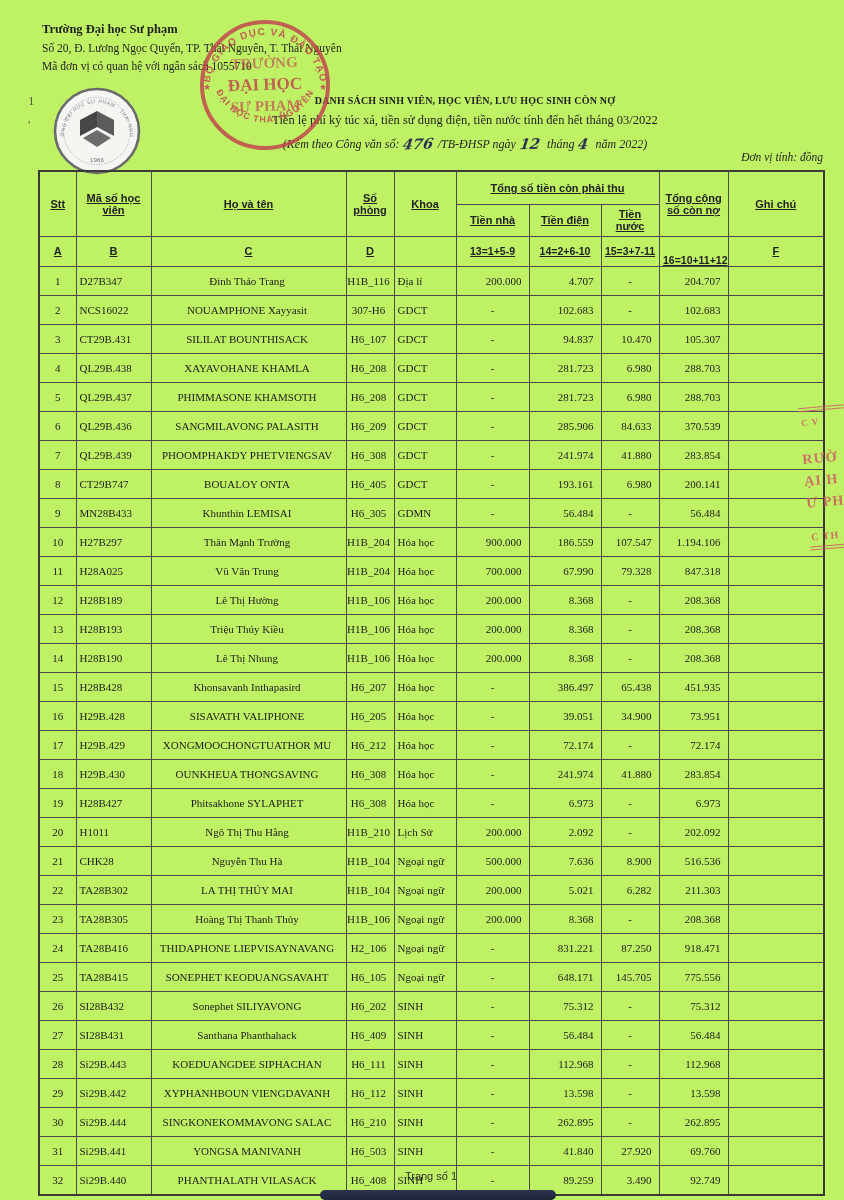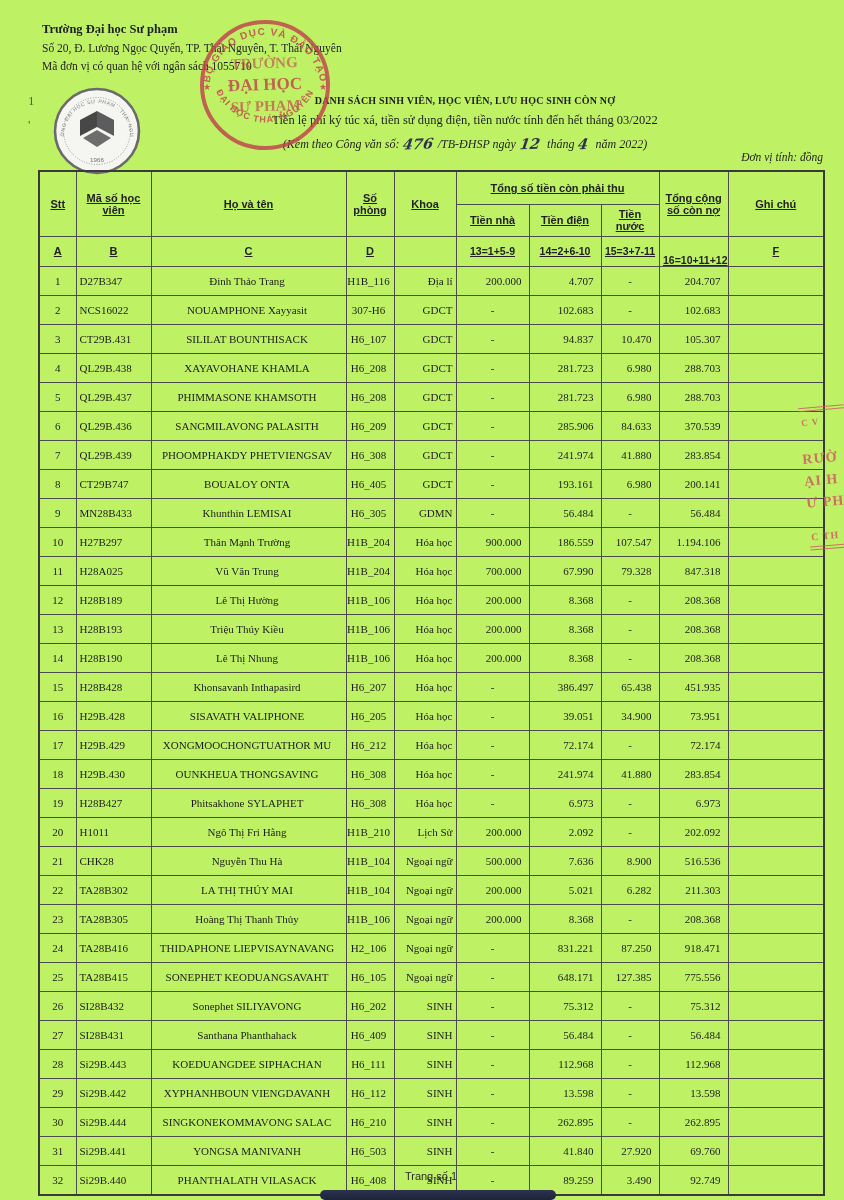--- a/index.html
+++ b/index.html
@@ -32,21 +32,21 @@
   thead th { font-family:"Liberation Sans","DejaVu Sans",sans-serif; font-weight:bold;
              font-size:11px; color:#222; padding:1px 2px;text-decoration:underline; }
   tr.h1 { height:33px; } tr.h2 { height:32px; } tr.h3 { height:30px; }
   th.formula { font-size:10.5px;margin-top:42px; }
   th.formula-total { font-size:10.5px; vertical-align:bottom; text-align:right; padding:0 0 0 1px; white-space:nowrap; overflow:visible; }
   tbody td { font-size:11px; height:28px; padding:0 3px; color:#1c1c1c; }
   .c-stt  { text-align:center; }
   .c-code { text-align:left; white-space:nowrap; overflow:hidden; }
   .c-name { text-align:center; white-space:nowrap; overflow:hidden; padding-left:0; }
   .c-room { text-align:center; white-space:nowrap; overflow:hidden; padding-left:0; }
-  .c-fac  { text-align:right; white-space:nowrap; overflow:hidden; }
+  .c-fac  { text-align:left; white-space:nowrap; overflow:hidden; }
   .c-num  { text-align:right; padding-right:7px; white-space:nowrap; }
   .c-num.dash { text-align:center; padding-right:3px; }
   .c-total { font-weight:normal; }
   
   .footer { position:absolute; left:0; top:1170px; width:800px; text-align:center;
             font-family:"Liberation Sans","DejaVu Sans",sans-serif; font-size:11px; color:#2c2c2c; z-index:2;margin-left:31px; }
   
   .side-stamp { position:absolute; right:-6px; top:404px; width:48px; z-index:5;
                 transform:rotate(-5deg); color:#d05a64; font-weight:bold;
                 font-family:"Liberation Serif",serif; opacity:.85; }
@@ -391,21 +391,21 @@
       <td class="c-fac">Hóa học</td>
       <td class="c-num dash">-</td>
       <td class="c-num">6.973</td>
       <td class="c-num dash">-</td>
       <td class="c-num c-total">6.973</td>
       <td class="c-note"></td>
     </tr>
         <tr>
       <td class="c-stt">20</td>
       <td class="c-code">H1011</td>
-      <td class="c-name">Ngô Thị Fri Hằng</td>
+      <td class="c-name">Ngô Thị Thu Hằng</td>
       <td class="c-room">H1B_210</td>
       <td class="c-fac">Lịch Sử</td>
       <td class="c-num">200.000</td>
       <td class="c-num">2.092</td>
       <td class="c-num dash">-</td>
       <td class="c-num c-total">202.092</td>
       <td class="c-note"></td>
     </tr>
         <tr>
       <td class="c-stt">21</td>
@@ -456,21 +456,21 @@
       <td class="c-note"></td>
     </tr>
         <tr>
       <td class="c-stt">25</td>
       <td class="c-code">TA28B415</td>
       <td class="c-name">SONEPHET KEODUANGSAVAHT</td>
       <td class="c-room">H6_105</td>
       <td class="c-fac">Ngoại ngữ</td>
       <td class="c-num dash">-</td>
       <td class="c-num">648.171</td>
-      <td class="c-num">127.385</td>
+      <td class="c-num">145.705</td>
       <td class="c-num c-total">775.556</td>
       <td class="c-note"></td>
     </tr>
         <tr>
       <td class="c-stt">26</td>
       <td class="c-code">SI28B432</td>
       <td class="c-name">Sonephet SILIYAVONG</td>
       <td class="c-room">H6_202</td>
       <td class="c-fac">SINH</td>
       <td class="c-num dash">-</td>

